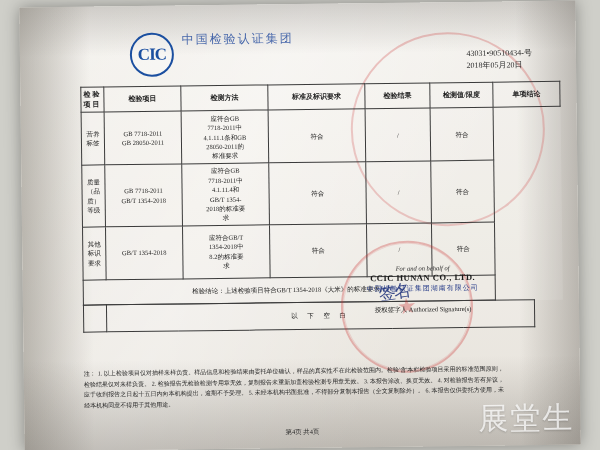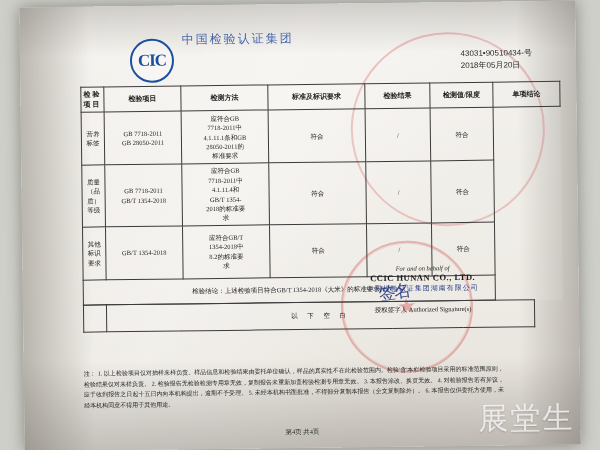--- a/index.html
+++ b/index.html
@@ -61,21 +61,21 @@
   
   #header {
     position: absolute;
     left: 110px;
     top: 16px;
     width: 330px;
     height: 44px;
   }
   #logo {
     position: absolute;
-    left: 0; top: 17px;
+    left: 0; top: 11px;
     width: 40px; height: 40px;
     border: 2px solid #1b4fa0;
     border-radius: 50%;
     color: #1b4fa0;
     font-family: "Liberation Serif", serif;
     font-weight: bold;
     font-size: 17px;
     letter-spacing: -1px;
     display: flex;
     align-items: center;
@@ -91,21 +91,21 @@
     letter-spacing: 2px;
     opacity: 0.85;
     white-space: nowrap;
   }
 
   #doc-no {
     position: absolute;
     right: 44px;
     top: 46px;
     text-align: left;
-    font-family: Liberation Sans, sans-serif;
+    font-family: Liberation Serif, serif;
     font-size: 8px;
     color: #2a2a2a;
     line-height: 1.5;
   }
 
   
   #table-wrap {
     position: absolute;
     left: 60px;
     top: 80px;

